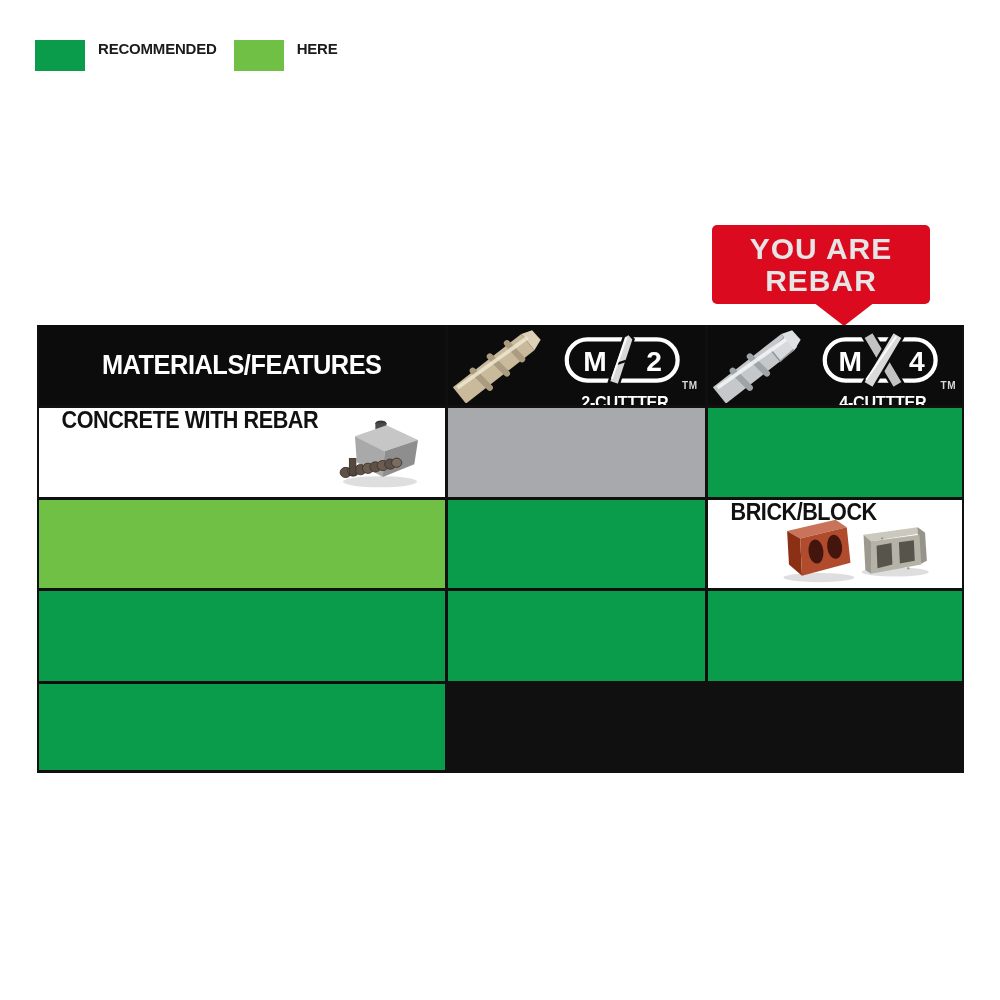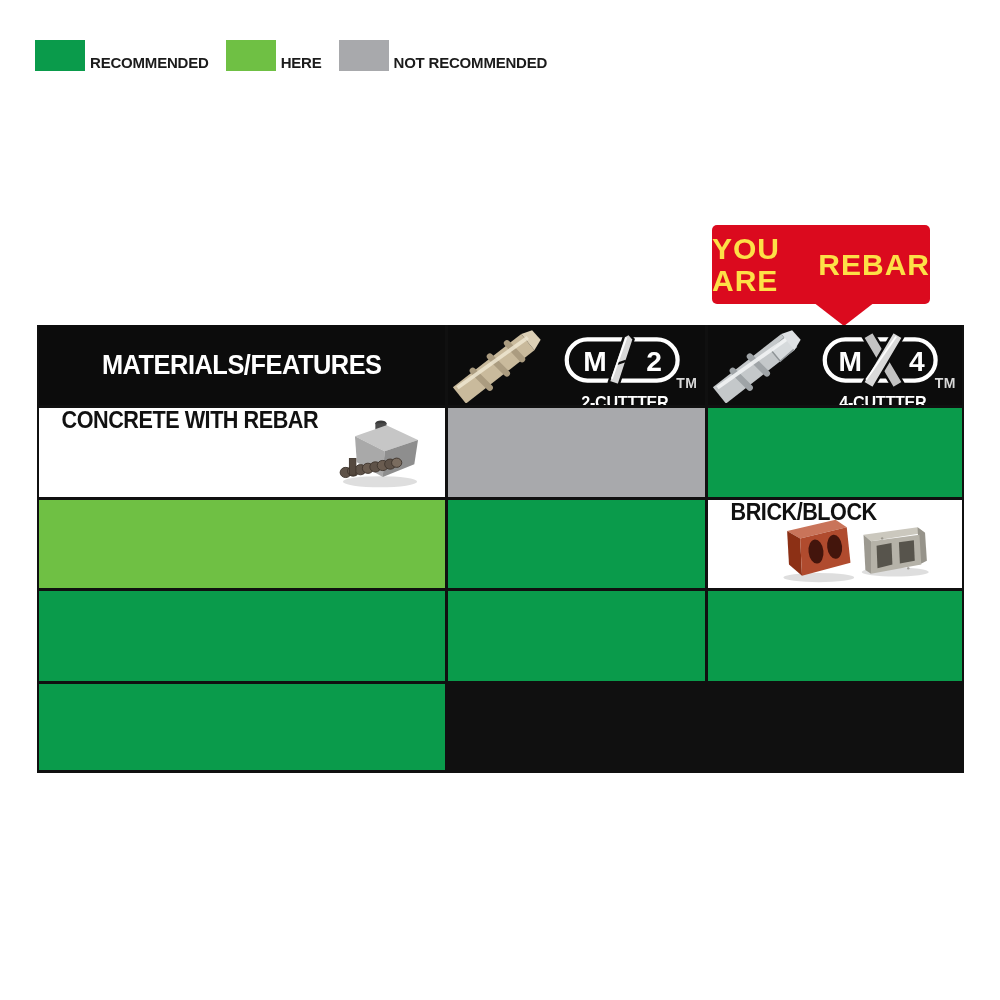--- a/index.html
+++ b/index.html
@@ -2,48 +2,48 @@
 <html><head>
 <meta charset="utf-8">
 <style>
   html,body{margin:0;padding:0;background:#fff;}
   .canvas{
     position:relative;width:1000px;height:1000px;background:#fff;overflow:hidden;
     font-family:"Liberation Sans",sans-serif;
   }
   
   .legend{position:absolute;left:35px;top:40px;display:flex;align-items:center;gap:17px;}
-  .legend-item{display:flex;align-items:flex-end;gap:5px;}
+  .legend-item{display:flex;align-items:flex-start;gap:13px;}
   .swatch{width:50px;height:31px;display:inline-block;}
   .legend-label{font-size:15px;font-weight:bold;color:#1b1b1b;letter-spacing:-0.2px;}
   
   .banner{
     position:absolute;left:712px;top:225px;width:218px;height:79px;border-radius:5px;
-    display:flex;flex-direction:row;align-items:center;justify-content:center;
-    color:#fde047;font-weight:bold;font-size:30px;line-height:1.06;letter-spacing:1px;
+    display:flex;flex-direction:column;align-items:center;justify-content:center;
+    color:#e5e5e5;font-weight:bold;font-size:30px;line-height:1.06;letter-spacing:1px;
   }
   .pointer{position:absolute;left:813px;top:302px;width:62px;height:24px;
     clip-path:polygon(0 0,100% 0,50% 100%);}
   
   .table{
     position:absolute;left:37px;top:325px;width:923px;
     display:grid;grid-template-columns:406px 257px 254px;
     grid-template-rows:80px 89px 88px 90px 86px;gap:3px;
     background:#101010;border-left:2px solid #101010;border-right:2px solid #101010;
     border-bottom:3px solid #101010;
   }
   .cell{position:relative;}
   .head{display:flex;align-items:center;justify-content:center;overflow:hidden;}
   .head-title{color:#fff;font-size:27px;font-weight:bold;letter-spacing:-0.5px;
     transform:scaleX(0.94);transform-origin:center;}
   .bit-svg{position:absolute;left:-4px;top:2px;height:76px;width:104px;}
   .logo-stack{position:absolute;left:98px;right:2px;top:7px;display:flex;flex-direction:column;align-items:center;}
   .logo-wrap{position:relative;width:124px;height:56px;}
   .logo-wrap svg{width:124px;height:56px;display:block;}
-  .tm{position:absolute;right:-11px;bottom:-3px;font-size:14px;font-weight:bold;color:#d8d8d8;letter-spacing:0.5px;}
+  .tm{position:absolute;right:-11px;bottom:-3px;font-size:10px;font-weight:bold;color:#d8d8d8;letter-spacing:0.5px;}
   .cutter-label{color:#fff;font-size:17px;font-weight:bold;margin-top:5px;letter-spacing:-0.3px;
     transform:scaleX(0.95);}
   .mat-cell{background:#fff;display:flex;}
   .mat-label{padding-left:24px;font-size:23px;font-weight:bold;color:#111;line-height:1.08;
     letter-spacing:-0.5px;transform:scaleX(0.94);transform-origin:left center;z-index:1;}
   .mat-label.small{font-size:21px;}
   .mat-icon{position:absolute;top:50%;transform:translateY(-50%);}
   .icon-rebar{right:14px;width:102px;height:76px;}
   .icon-concrete{right:36px;width:62px;height:76px;}
   .icon-brick{right:22px;width:166px;height:82px;}
@@ -56,24 +56,20 @@
 <div class="canvas">
 
   <div class="legend">
     <div class="legend-item">
       <span class="swatch" style="background: rgb(10, 155, 75);"></span>
       <span class="legend-label">RECOMMENDED</span>
     </div>
     <div class="legend-item">
       <span class="swatch" style="background: rgb(111, 192, 68);"></span>
       <span class="legend-label">HERE</span>
-    </div>
-    <div class="legend-item">
-      <span class="swatch" style="background: rgb(168, 169, 172);"></span>
-      <span class="legend-label">NOT RECOMMENDED</span>
     </div>
   </div>
 
   <div class="banner" style="background: rgb(219, 10, 30);">
     <span>YOU ARE</span>
     <span>REBAR</span>
   </div>
   <div class="pointer" style="background: rgb(219, 10, 30);"></div>
 
   <div class="table">

